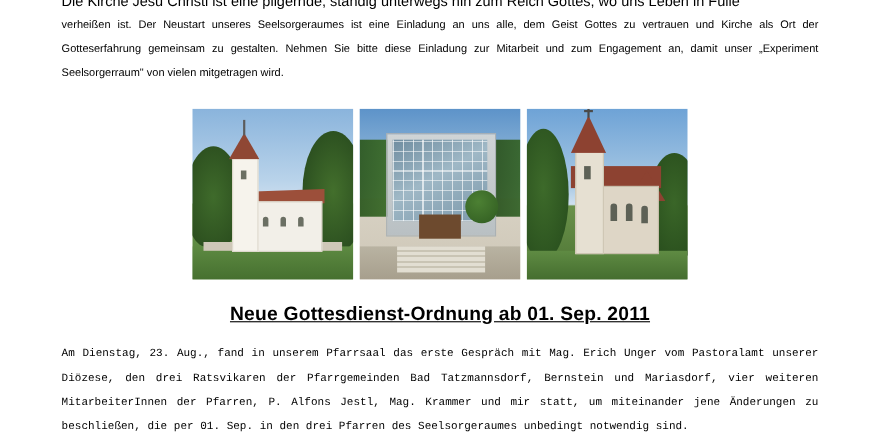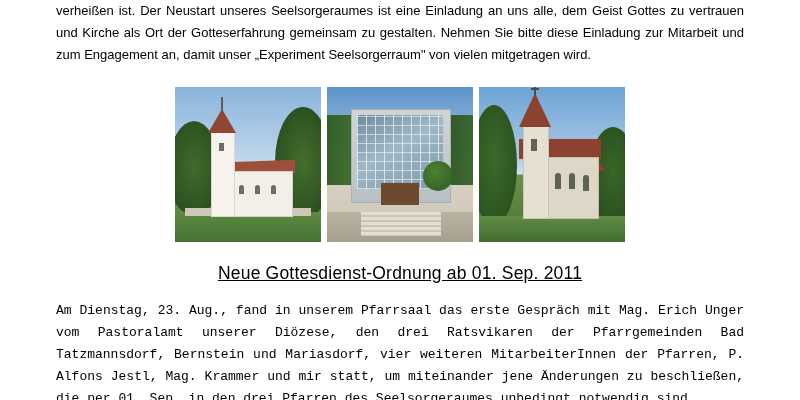--- a/index.html
+++ b/index.html
@@ -15,21 +15,21 @@
     color: #000000;
   }
   .page {
     position: relative;
     width: 800px;
     height: 400px;
     box-sizing: border-box;
     padding: 0 56px;
   }
   .para {
-    font-size: 13px;
+    font-size: 10px;
     line-height: 22px;
     text-align: justify;
     margin: 0;
     color: #000;
   }
   .intro-para {
     padding-top: 0px;
   }
   
   .clip-top {
@@ -199,34 +199,37 @@
   .p3 .gw3 { left: 104px; top: 88px; }
   .p3 .tw { position: absolute; left: 52px; top: 52px; width: 6px; height: 12px; background: #5d6156; }
   .p3 .lawn {
     position: absolute; left: 0; bottom: 0; width: 100%; height: 26px;
     background: linear-gradient(#5f8b43, #456e2f);
   }
   .heading {
     margin-top: 21px;
     text-align: center;
     font-size: 17.5px;
-    font-weight: normal;
+    font-weight: bold;
     text-decoration: underline;
     letter-spacing: .2px;
   }
   .body-para {
     margin-top: 16px;
     font-family: Liberation Mono, monospace;
   }
 </style>
 </head>
 <body>
 
 <div class="page">
 
+  <div class="clip-top">
+    <div class="inner">Die Kirche Jesu Christi ist eine pilgernde, ständig unterwegs hin zum Reich Gottes, wo uns Leben in Fülle</div>
+  </div>
 
   <p class="para intro-para">verheißen ist. Der Neustart unseres Seelsorgeraumes ist eine Einladung an uns alle, dem Geist Gottes zu vertrauen und Kirche als Ort der Gotteserfahrung gemeinsam zu gestalten. Nehmen Sie bitte diese Einladung zur Mitarbeit und zum Engagement an, damit unser „Experiment Seelsorgerraum" von vielen mitgetragen wird.</p>
 
   <div class="images-row">
 
     <div class="photo p1">
       <div class="tree-l"></div>
       <div class="tree-r"></div>
       <div class="lawn"></div>
       <div class="wall"></div>

